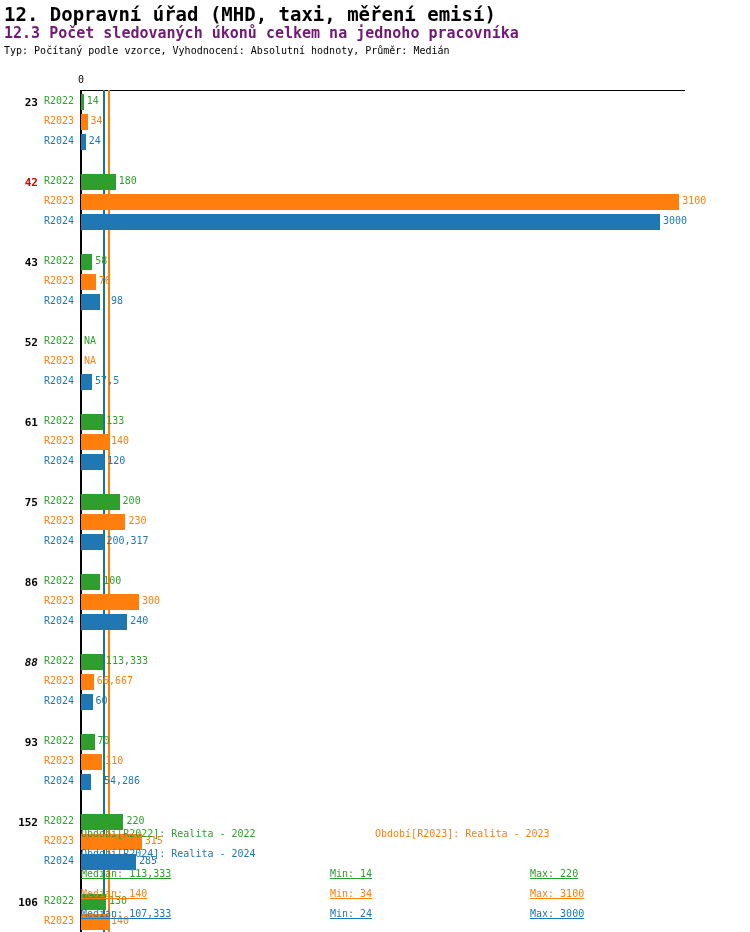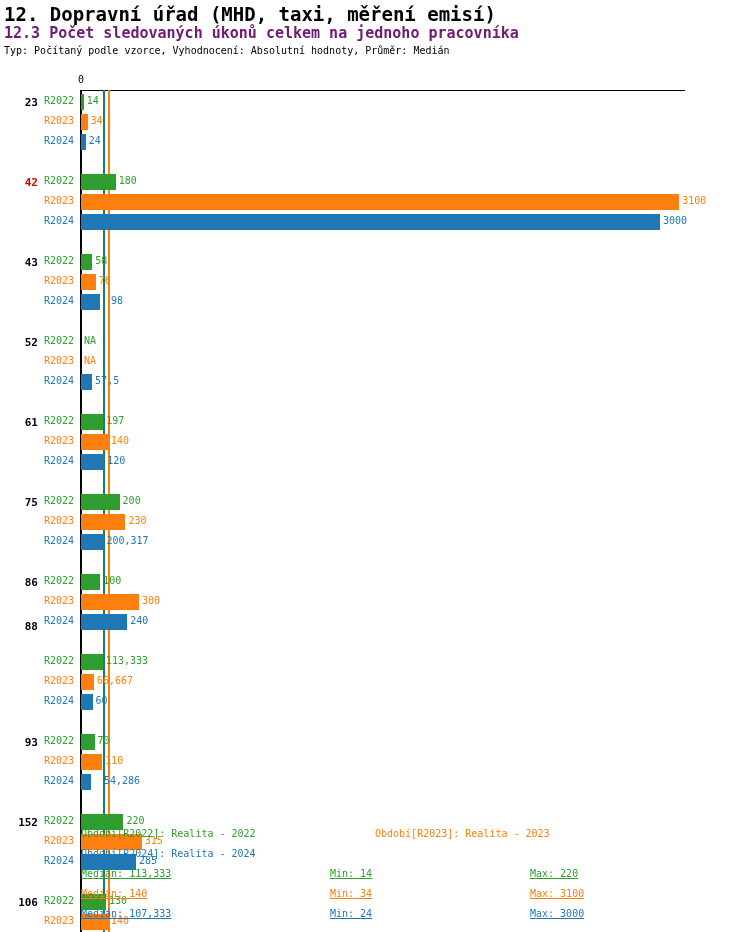--- a/index.html
+++ b/index.html
@@ -201,21 +201,21 @@
       </div>
       <div class="bar-row" style="top: 372px;">
         <div class="series-label c-2024">R2024</div>
         <div class="bar f-2024" style="width: 11.0958px;"></div>
         <div class="bar-value c-2024" style="left: 95.0958px;">57,5</div>
       </div>
       <div class="group-label" style="left: 2px; top: 416px;">61</div>
       <div class="bar-row" style="top: 412px;">
         <div class="series-label c-2022">R2022</div>
         <div class="bar f-2022" style="width: 22.1917px;"></div>
-        <div class="bar-value c-2022" style="left: 106.192px;">197</div>
+        <div class="bar-value c-2022" style="left: 106.192px;">133</div>
       </div>
       <div class="bar-row" style="top: 432px;">
         <div class="series-label c-2023">R2023</div>
         <div class="bar f-2023" style="width: 27.016px;"></div>
         <div class="bar-value c-2023" style="left: 111.016px;">140</div>
       </div>
       <div class="bar-row" style="top: 452px;">
         <div class="series-label c-2024">R2024</div>
         <div class="bar f-2024" style="width: 23.1565px;"></div>
         <div class="bar-value c-2024" style="left: 107.157px;">120</div>
@@ -245,21 +245,21 @@
       <div class="bar-row" style="top: 592px;">
         <div class="series-label c-2023">R2023</div>
         <div class="bar f-2023" style="width: 57.8914px;"></div>
         <div class="bar-value c-2023" style="left: 141.891px;">300</div>
       </div>
       <div class="bar-row" style="top: 612px;">
         <div class="series-label c-2024">R2024</div>
         <div class="bar f-2024" style="width: 46.3131px;"></div>
         <div class="bar-value c-2024" style="left: 130.313px;">240</div>
       </div>
-      <div class="group-label" style="left: 2px; top: 620px;">88</div>
+      <div class="group-label" style="left: 2px; top: 656px; font-style: italic;">88</div>
       <div class="bar-row" style="top: 652px;">
         <div class="series-label c-2022">R2022</div>
         <div class="bar f-2022" style="width: 21.87px;"></div>
         <div class="bar-value c-2022" style="left: 105.87px;">113,333</div>
       </div>
       <div class="bar-row" style="top: 672px;">
         <div class="series-label c-2023">R2023</div>
         <div class="bar f-2023" style="width: 12.8648px;"></div>
         <div class="bar-value c-2023" style="left: 96.8648px;">66,667</div>
       </div>

